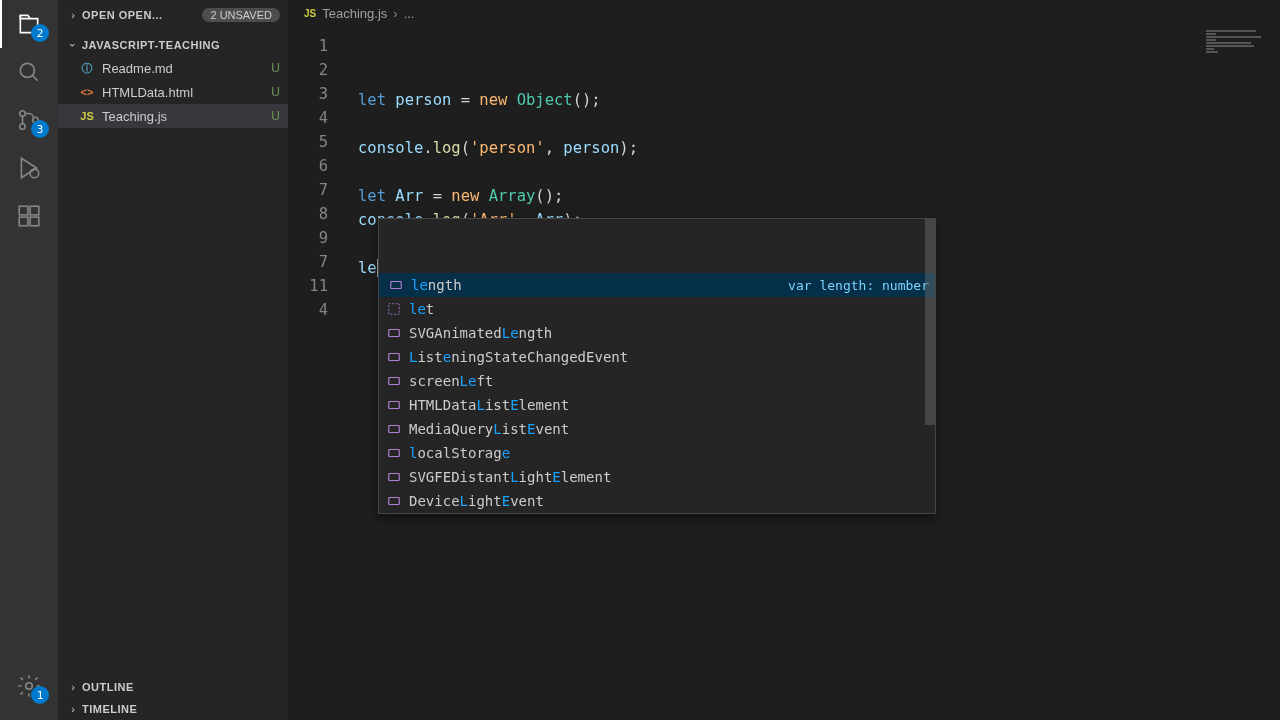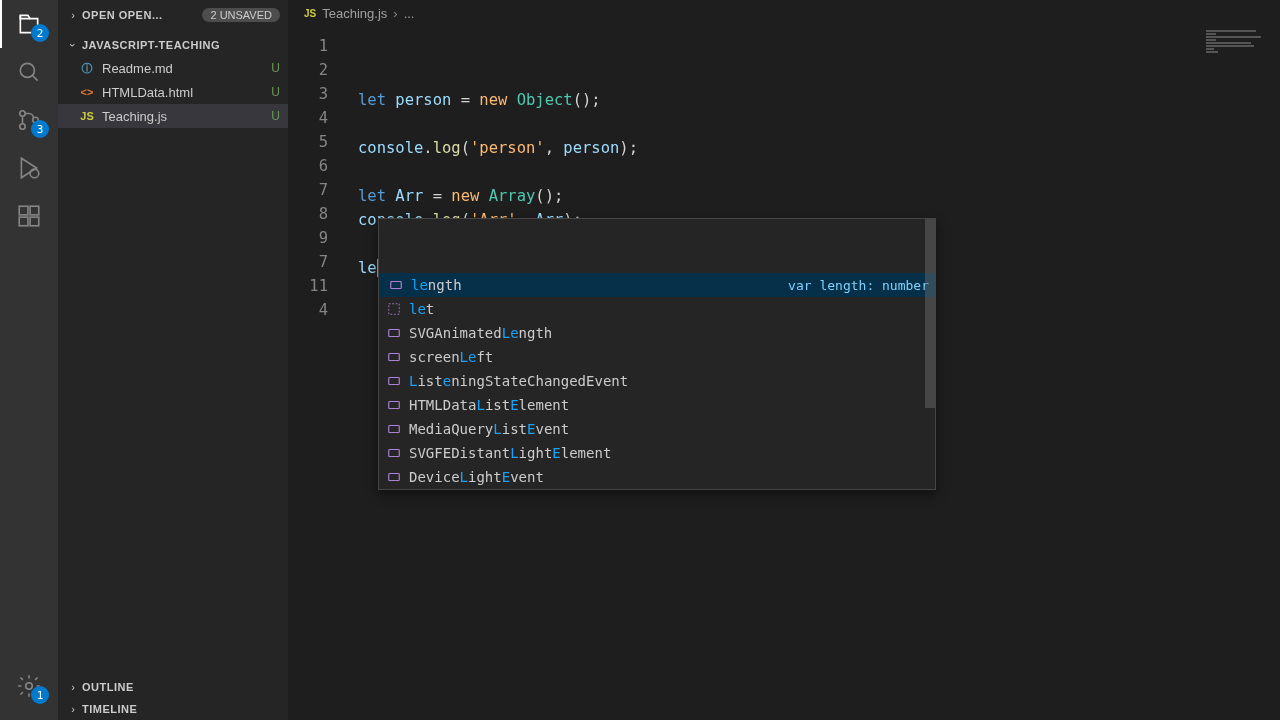--- a/index.html
+++ b/index.html
@@ -383,27 +383,29 @@
       <div class="code-line"><span class="tok-keyword">let </span><span class="tok-var">person </span><span class="tok-op">= </span><span class="tok-new">new </span><span class="tok-class">Object</span><span class="tok-punc">();</span></div><div class="code-line"></div><div class="code-line"><span class="tok-obj">console</span><span class="tok-punc">.</span><span class="tok-func">log</span><span class="tok-punc">(</span><span class="tok-string">'person'</span><span class="tok-punc">, </span><span class="tok-var">person</span><span class="tok-punc">);</span></div><div class="code-line"></div><div class="code-line"><span class="tok-keyword">let </span><span class="tok-var">Arr </span><span class="tok-op">= </span><span class="tok-new">new </span><span class="tok-class">Array</span><span class="tok-punc">();</span></div><div class="code-line"><span class="tok-obj">console</span><span class="tok-punc">.</span><span class="tok-func">log</span><span class="tok-punc">(</span><span class="tok-string">'Arr'</span><span class="tok-punc">, </span><span class="tok-var">Arr</span><span class="tok-punc">);</span></div><div class="code-line"></div><div class="code-line"><span class="tok-var">le</span><span class="cursor"></span></div><div class="code-line"></div><div class="code-line"></div><div class="code-line"></div><div class="code-line"></div><div class="autocomplete" id="autocomplete">
         <div class="ac-scroll"></div>
       <div class="ac-item selected"><span class="ac-icon"><svg width="14" height="14" viewBox="0 0 16 16" fill="none" stroke="currentColor" stroke-width="1.3">
                 <rect x="2" y="4" width="12" height="8" rx="1"></rect>
               </svg></span><span class="ac-label"><span class="ac-hl">le</span><span>ngth</span></span><span class="ac-detail">var length: number</span></div><div class="ac-item"><span class="ac-icon"><svg width="14" height="14" viewBox="0 0 16 16" fill="none" stroke="currentColor">
                 <rect x="2" y="2" width="12" height="12" stroke-dasharray="2 2"></rect>
               </svg></span><span class="ac-label"><span class="ac-hl">le</span><span>t</span></span></div><div class="ac-item"><span class="ac-icon"><svg width="14" height="14" viewBox="0 0 16 16" fill="none" stroke="currentColor" stroke-width="1.3">
                 <rect x="2" y="4" width="12" height="8" rx="1"></rect>
               </svg></span><span class="ac-label"><span>SVGAnimated</span><span class="ac-hl">Le</span><span>ngth</span></span></div><div class="ac-item"><span class="ac-icon"><svg width="14" height="14" viewBox="0 0 16 16" fill="none" stroke="currentColor" stroke-width="1.3">
                 <rect x="2" y="4" width="12" height="8" rx="1"></rect>
+              </svg></span><span class="ac-label"><span class="ac-hl">L</span><span>ist</span><span class="ac-hl">e</span><span>ningStateChangedEvent</span></span></div><div class="ac-item"><span class="ac-icon"><svg width="14" height="14" viewBox="0 0 16 16" fill="none" stroke="currentColor" stroke-width="1.3">
+                <rect x="2" y="4" width="12" height="8" rx="1"></rect>
               </svg></span><span class="ac-label"><span>screen</span><span class="ac-hl">Le</span><span>ft</span></span></div><div class="ac-item"><span class="ac-icon"><svg width="14" height="14" viewBox="0 0 16 16" fill="none" stroke="currentColor" stroke-width="1.3">
                 <rect x="2" y="4" width="12" height="8" rx="1"></rect>
-              </svg></span><span class="ac-label"><span class="ac-hl">L</span><span>ist</span><span class="ac-hl">e</span><span>ningStateChangedEvent</span></span></div><div class="ac-item"><span class="ac-icon"><svg width="14" height="14" viewBox="0 0 16 16" fill="none" stroke="currentColor" stroke-width="1.3">
-                <rect x="2" y="4" width="12" height="8" rx="1"></rect>
               </svg></span><span class="ac-label"><span>HTMLData</span><span class="ac-hl">L</span><span>ist</span><span class="ac-hl">E</span><span>lement</span></span></div><div class="ac-item"><span class="ac-icon"><svg width="14" height="14" viewBox="0 0 16 16" fill="none" stroke="currentColor" stroke-width="1.3">
                 <rect x="2" y="4" width="12" height="8" rx="1"></rect>
               </svg></span><span class="ac-label"><span>MediaQuery</span><span class="ac-hl">L</span><span>ist</span><span class="ac-hl">E</span><span>vent</span></span></div><div class="ac-item"><span class="ac-icon"><svg width="14" height="14" viewBox="0 0 16 16" fill="none" stroke="currentColor" stroke-width="1.3">
+                <rect x="2" y="4" width="12" height="8" rx="1"></rect>
+              </svg></span><span class="ac-label"><span class="ac-hl">l</span><span>ocalStorag</span><span class="ac-hl">e</span></span></div><div class="ac-item"><span class="ac-icon"><svg width="14" height="14" viewBox="0 0 16 16" fill="none" stroke="currentColor" stroke-width="1.3">
                 <rect x="2" y="4" width="12" height="8" rx="1"></rect>
               </svg></span><span class="ac-label"><span>SVGFEDistant</span><span class="ac-hl">L</span><span>ight</span><span class="ac-hl">E</span><span>lement</span></span></div><div class="ac-item"><span class="ac-icon"><svg width="14" height="14" viewBox="0 0 16 16" fill="none" stroke="currentColor" stroke-width="1.3">
                 <rect x="2" y="4" width="12" height="8" rx="1"></rect>
               </svg></span><span class="ac-label"><span>Device</span><span class="ac-hl">L</span><span>ight</span><span class="ac-hl">E</span><span>vent</span></span></div></div>
     </div>
   </div>
   <div class="minimap">
     <div class="minimap-line" style="width:50px"></div>
     <div class="minimap-line" style="width:10px"></div>
     <div class="minimap-line" style="width:55px"></div>

